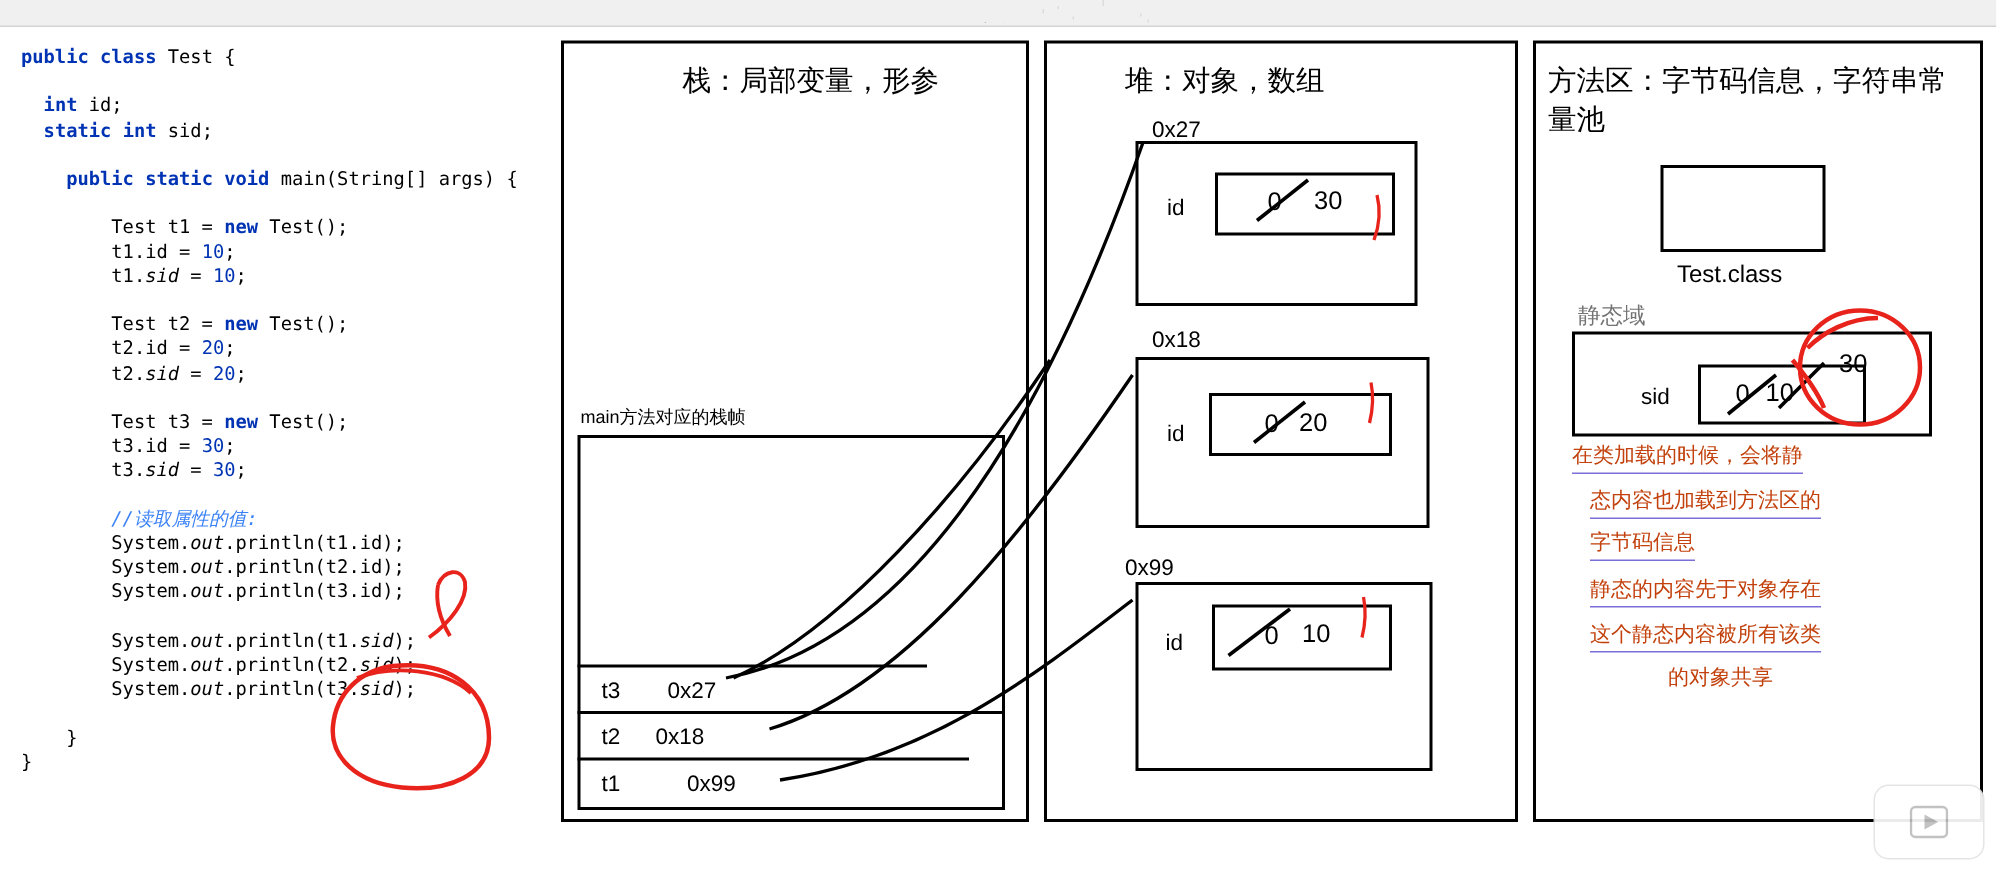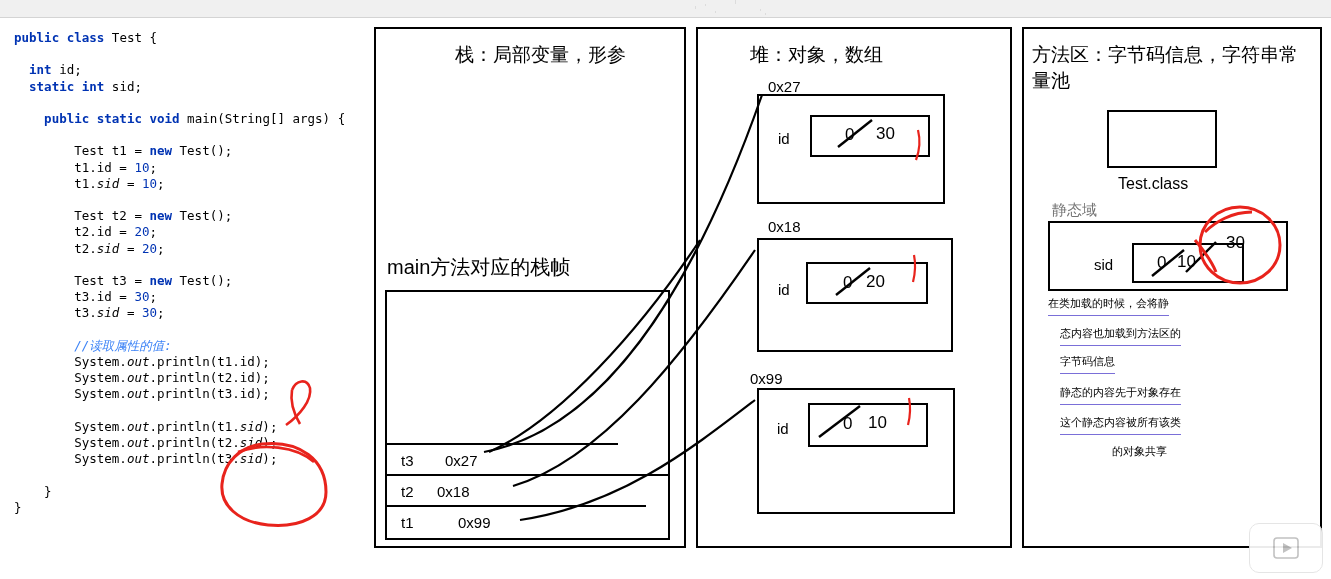--- a/index.html
+++ b/index.html
@@ -119,22 +119,22 @@
     border-top: 2px solid #000;
     box-sizing: border-box;
     font-size: 15px;
     color: #000;
   }
   .frame-row span { position: absolute; top: 7px; }
 
   
   .purple-note {
     position: absolute;
-    color: #000000;
-    font-size: 11px;
+    color: #c2410c;
+    font-size: 14px;
     line-height: 23px;
     white-space: pre;
   }
   .note-line {
     border-bottom: 1px solid #7a6fd8;
     display: inline-block;
     padding-bottom: 0px;
   }
 
   svg.overlay {
@@ -206,21 +206,21 @@
         System.<span class="fld">out</span>.println(t2.<span class="sid">sid</span>);
         System.<span class="fld">out</span>.println(t3.<span class="sid">sid</span>);
 
     }
 }</div>
   </div>
 
   <div class="panel-box" style="left:374px; top:27px; width:312px; height:521px;"></div>
   <div class="panel-title" style="left:455px; top:42px; width:230px;">栈：局部变量，形参</div>
 
-  <div style="position:absolute;left:387px;top:254px;font-size:20px;color:#000;">main方法对应的栈帧</div>
+  <div style="position:absolute;left:387px;top:270px;font-size:12px;color:#000;">main方法对应的栈帧</div>
 
   <div class="inner-box" style="left:385px; top:290px; width:285px; height:250px;"></div>
   <div class="frame-row" style="left:385px; top:443px; width:233px; height:31px;">
     <span style="left:16px;">t3</span>
     <span style="left:60px;">0x27</span>
   </div>
   <div class="frame-row" style="left:385px; top:474px; width:285px; height:31px;">
     <span style="left:16px;">t2</span>
     <span style="left:52px;">0x18</span>
   </div>

